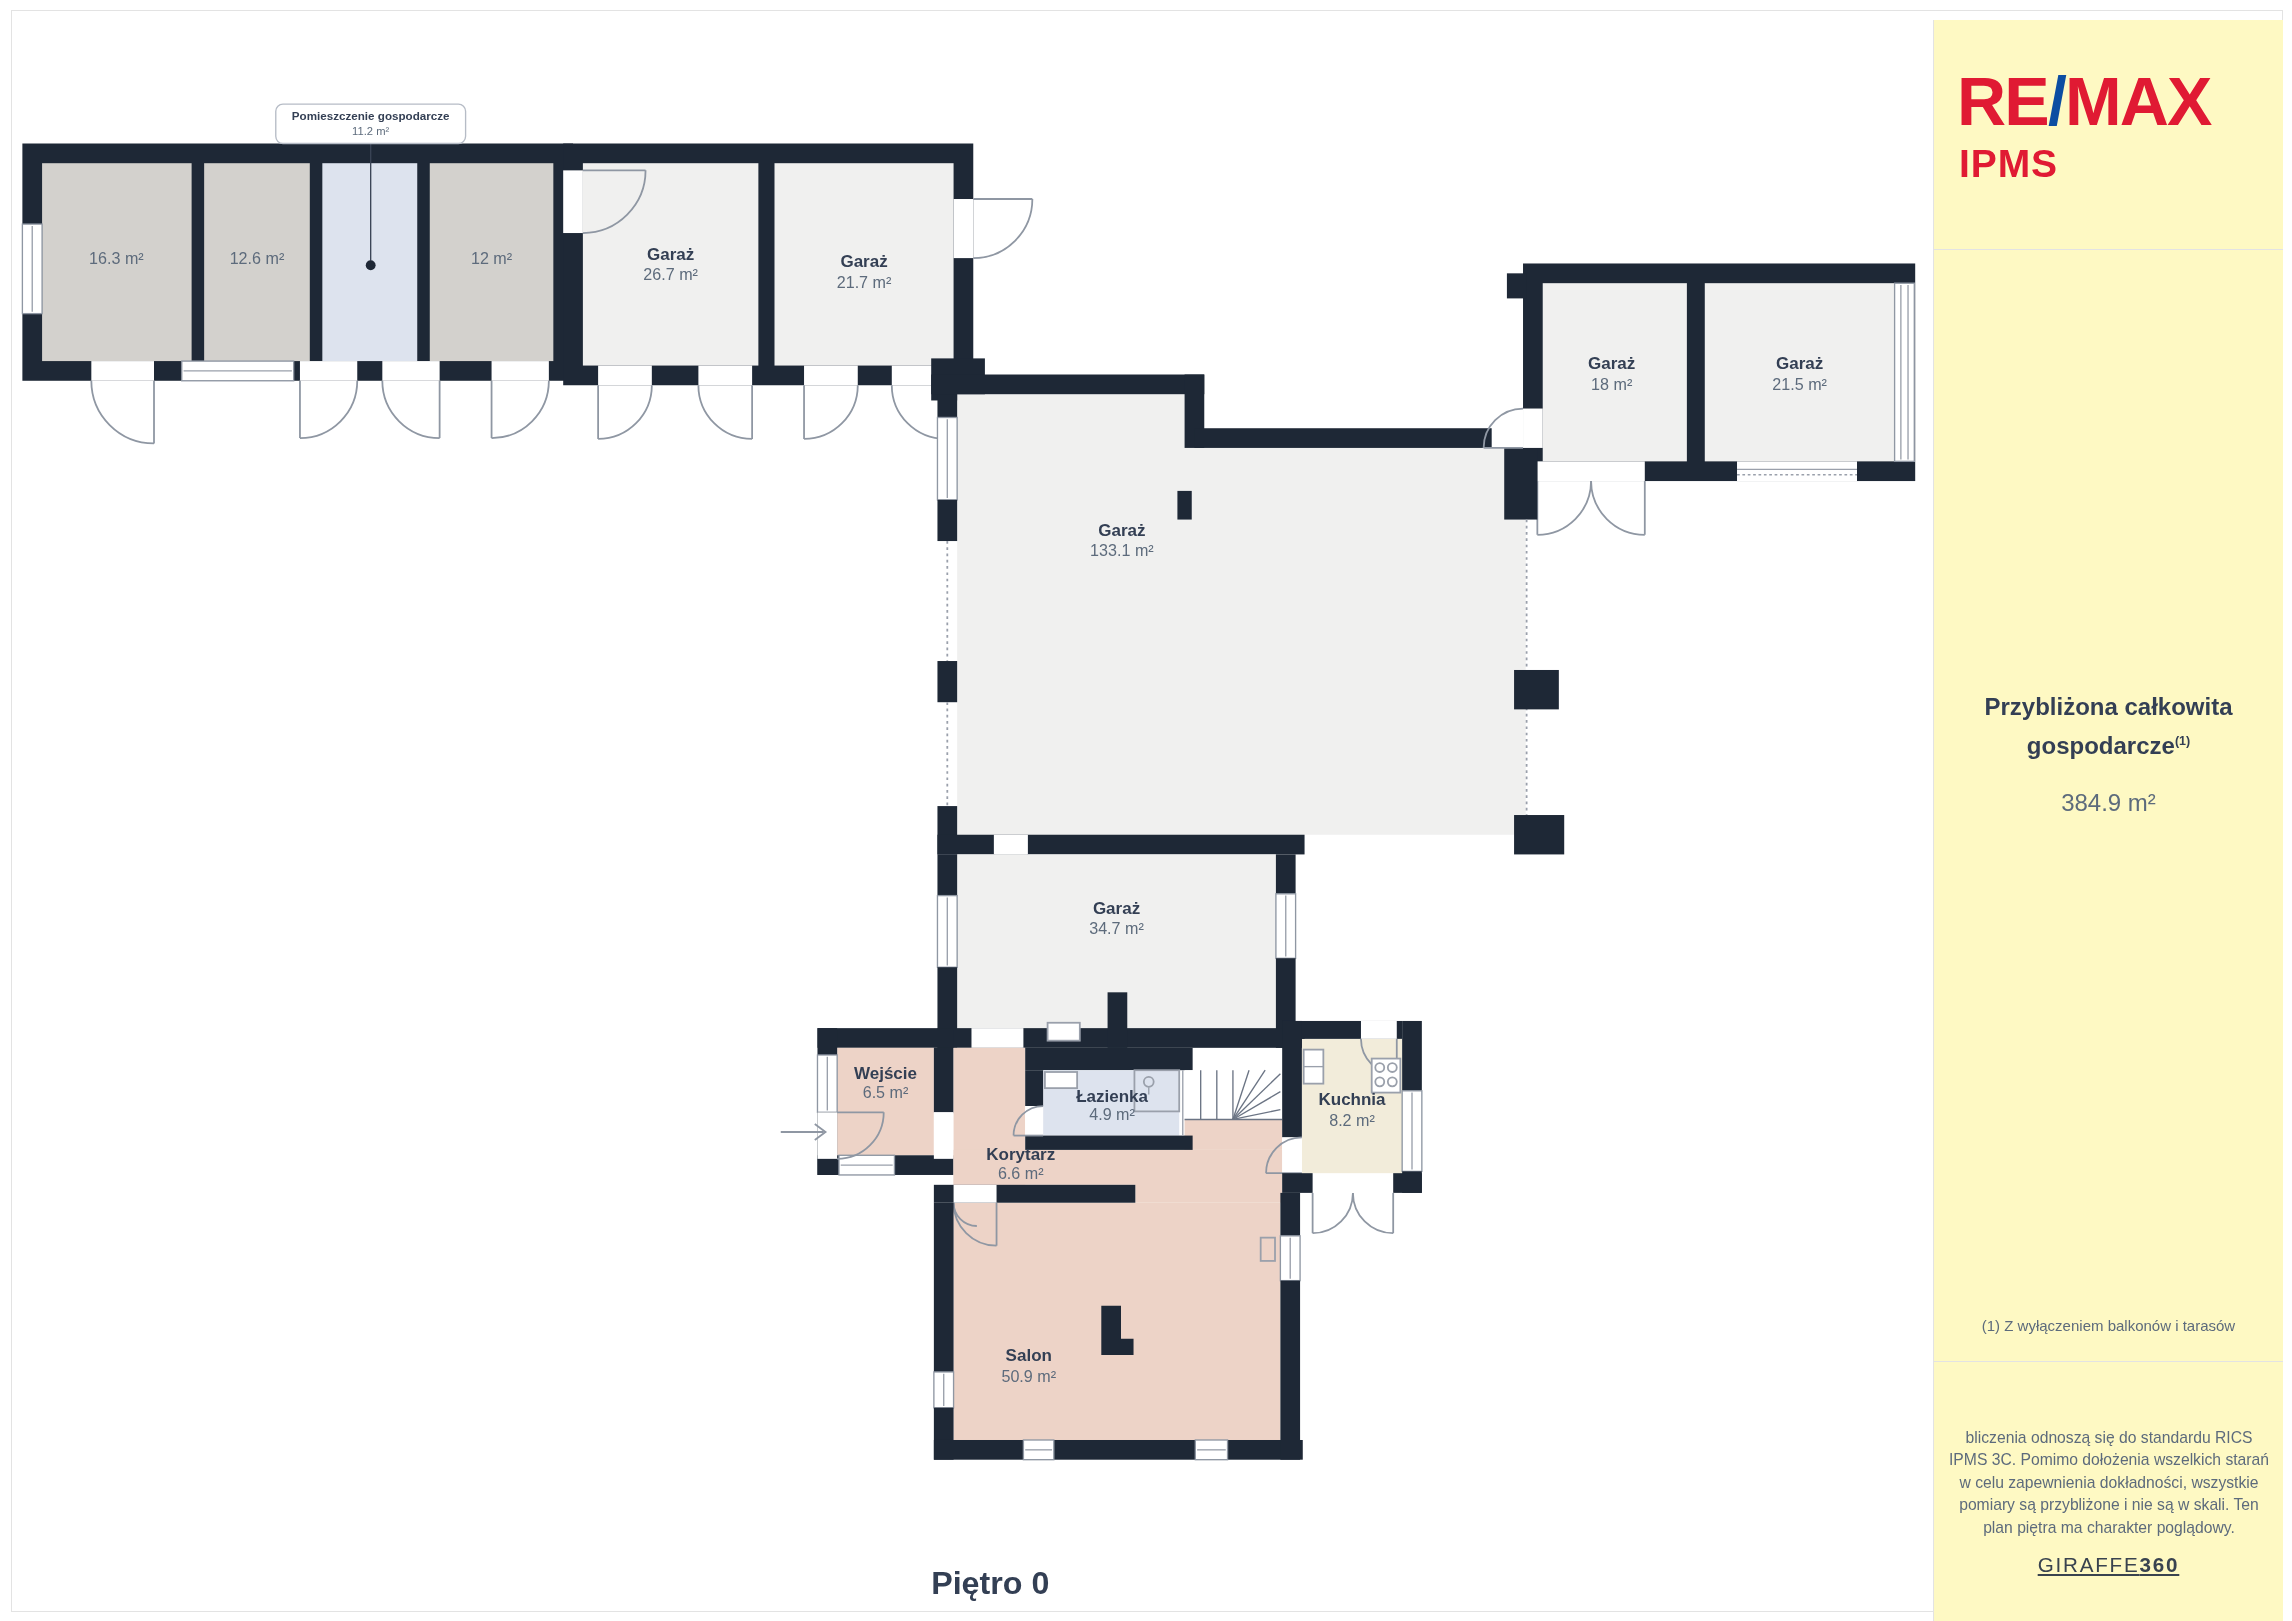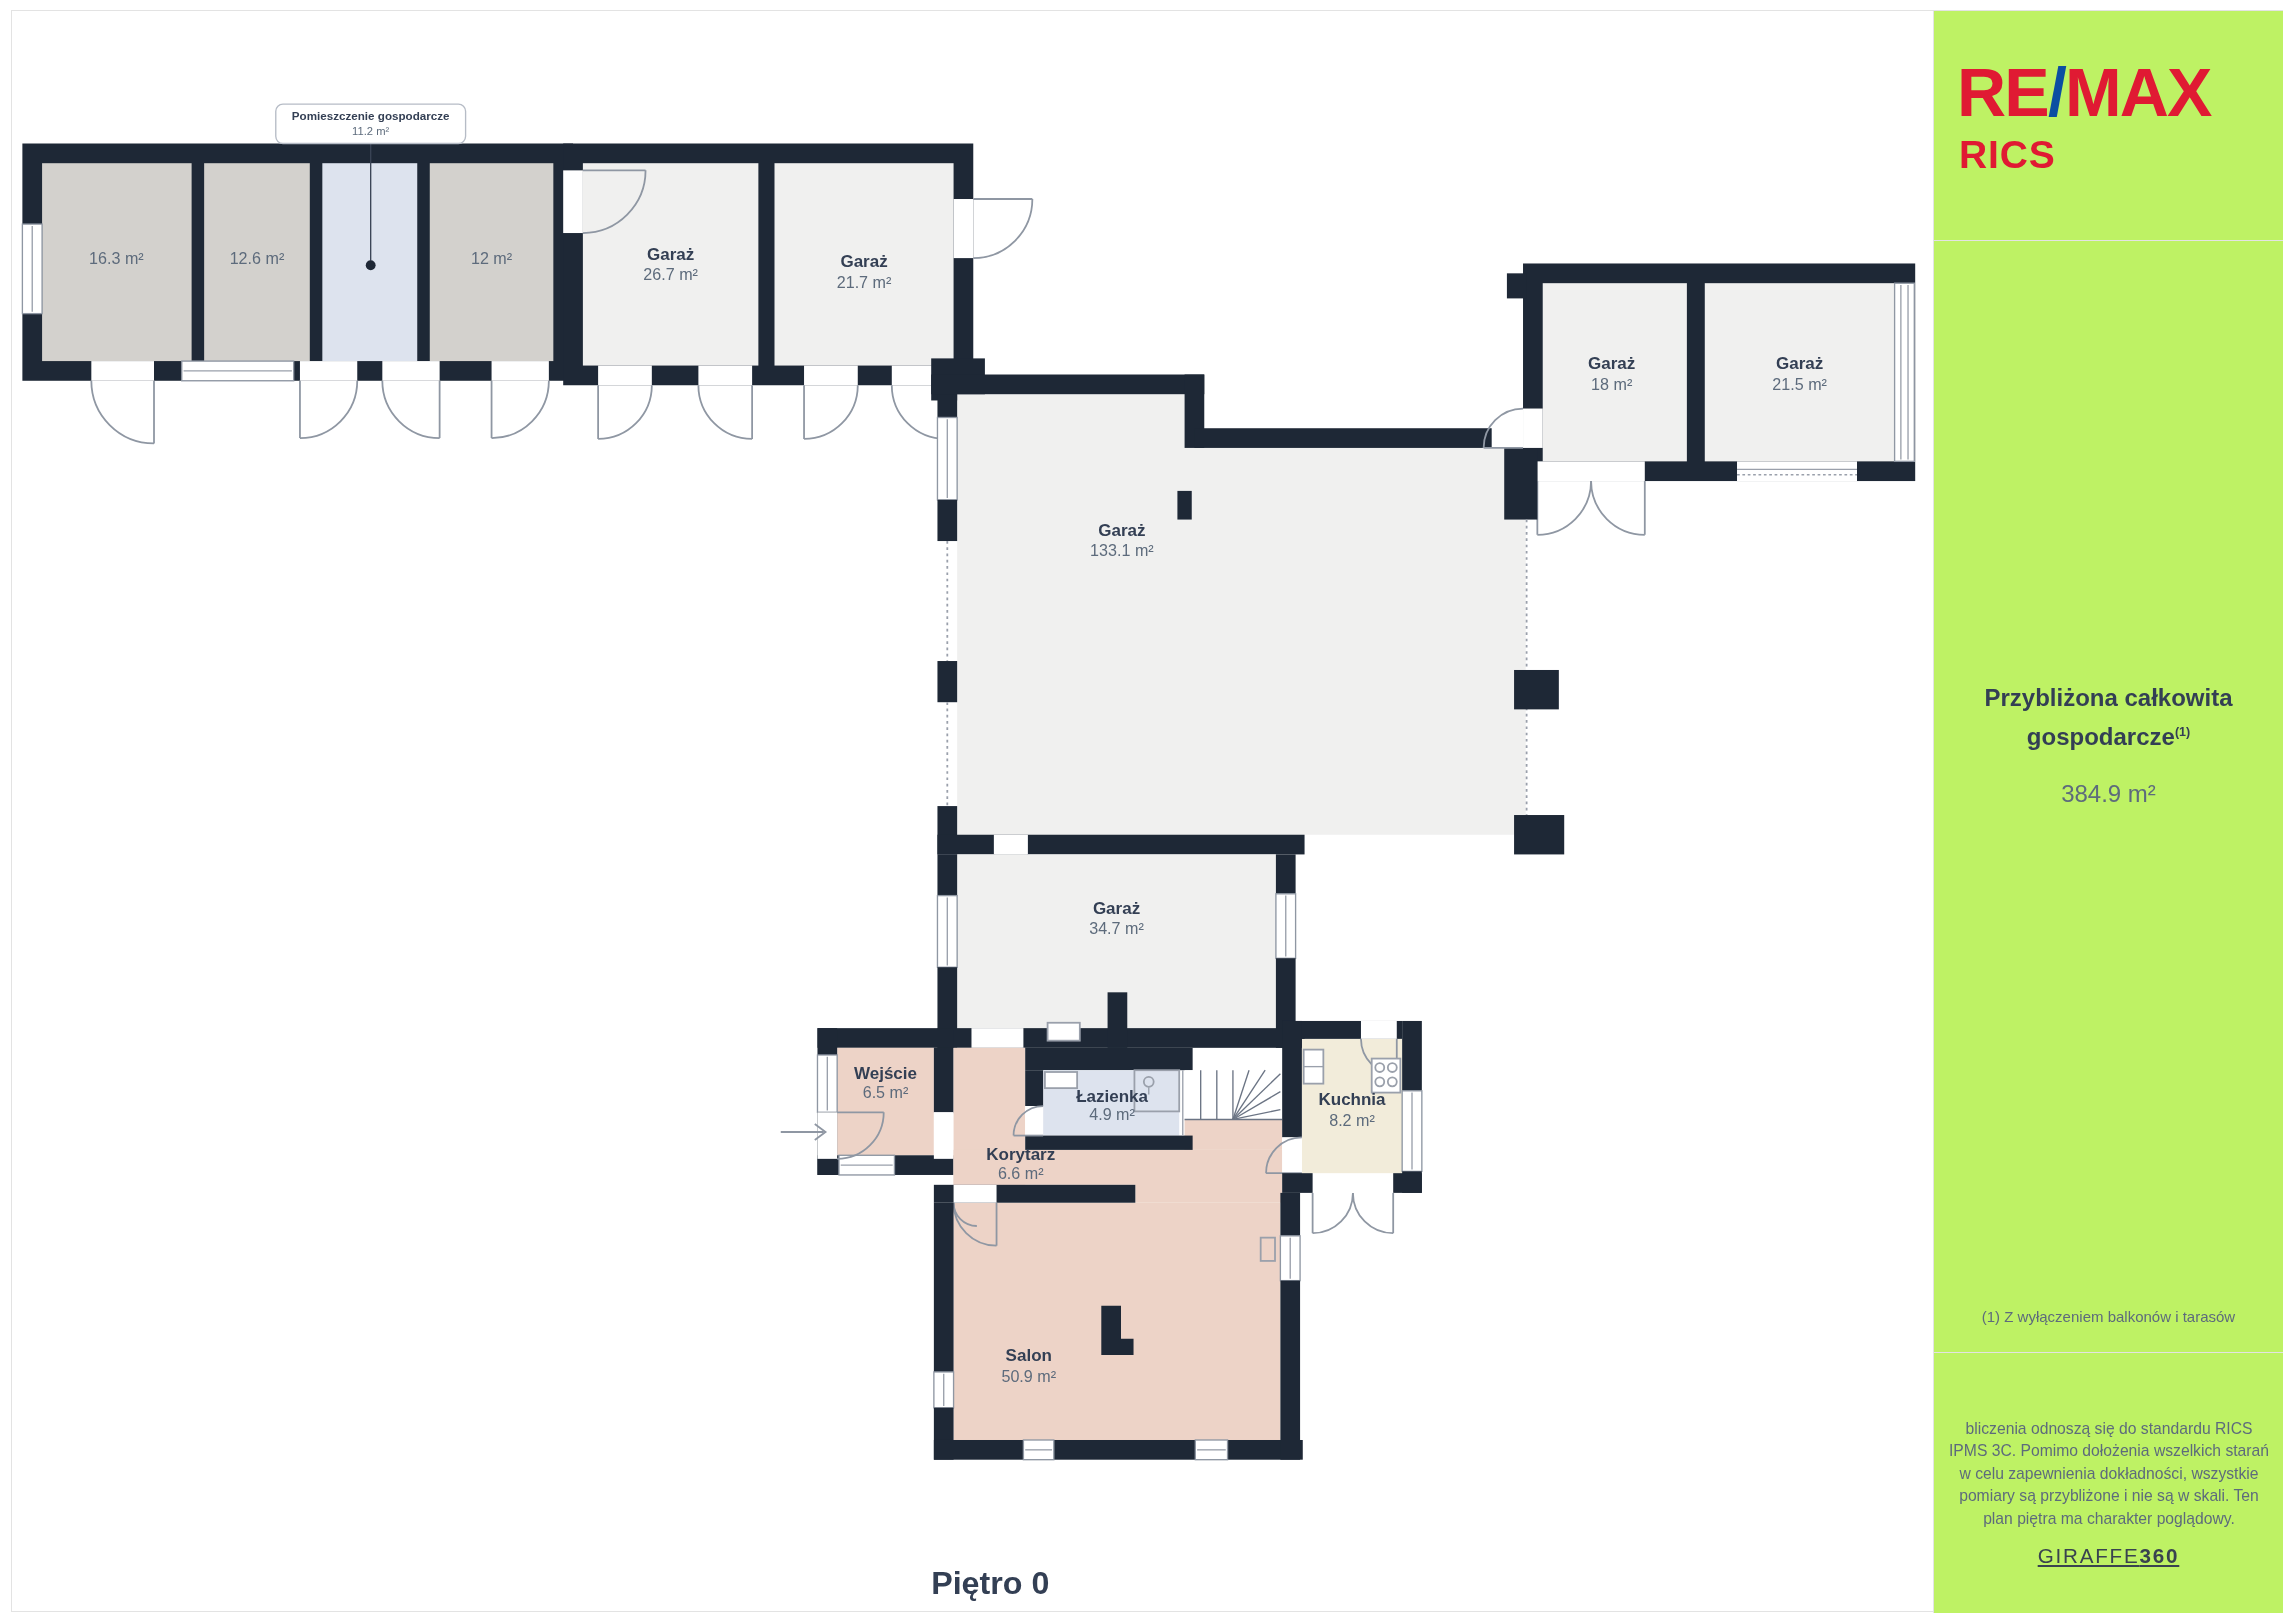--- a/index.html
+++ b/index.html
@@ -2,22 +2,22 @@
 <html style="font-size:14.3px"><head>
 <meta charset="utf-8">
 <style>
   html,body{margin:0;padding:0;background:#ffffff;}
   body{width:2293px;height:1622px;position:relative;overflow:hidden;
        font-family:"Liberation Sans",sans-serif;}
   .frame{position:absolute;left:10.7px;top:9.9px;width:2272px;height:1602px;
          border:0.9px solid #e3e3e3;box-sizing:border-box;}
   .plan-svg{position:absolute;left:0;top:0;}
   
-  .sidebar{position:absolute;left:1933px;top:11px;width:350px;height:1602px;
-           border-left:0.9px solid #e3e3e3;box-sizing:border-box;background:#bef264;}
+  .sidebar{position:absolute;left:1933px;top:20px;width:350px;height:1602px;
+           border-left:0.9px solid #e3e3e3;box-sizing:border-box;background:#fef9c3;}
   .logo-sec{position:absolute;left:0;top:0;width:100%;height:230px;
             border-bottom:0.9px solid #e3e3e3;box-sizing:border-box;}
   .logo-line1{position:absolute;left:23px;top:47px;font-weight:800;
               font-size:68px;letter-spacing:-1.8px;line-height:1;}
   .logo-re,.logo-max{color:#e01a33;}
   .logo-slash{color:#0b4ea2;}
   .logo-unity{position:absolute;left:25px;top:124px;color:#e01a33;
               font-weight:800;font-size:39px;letter-spacing:0.9px;line-height:1;}
   .total-wrap{position:absolute;left:0;top:670px;width:100%;text-align:center;}
   .total-title{font-weight:700;font-size:24px;color:#333f54;line-height:34px;}
@@ -345,21 +345,21 @@
     <text class="rname" x="1149" y="1520">Salon</text>
     <text class="rarea" x="1149" y="1543">50.9 m²</text>
   </g>
 
   <text class="floorlbl" x="1040" y="1780">Piętro 0</text>
 </svg>
 
 <div class="sidebar">
   <div class="logo-sec">
     <div class="logo-line1"><span class="logo-re">RE</span><span class="logo-slash">/</span><span class="logo-max">MAX</span></div>
-    <div class="logo-unity">RICS</div>
+    <div class="logo-unity">IPMS</div>
   </div>
 
   <div class="total-wrap">
     <div class="total-title">
       <span>Przybliżona całkowita</span><br>
       <span>gospodarcze</span><span class="total-sup">(1)</span>
     </div>
     <div class="total-value">384.9 m²</div>
   </div>
 

